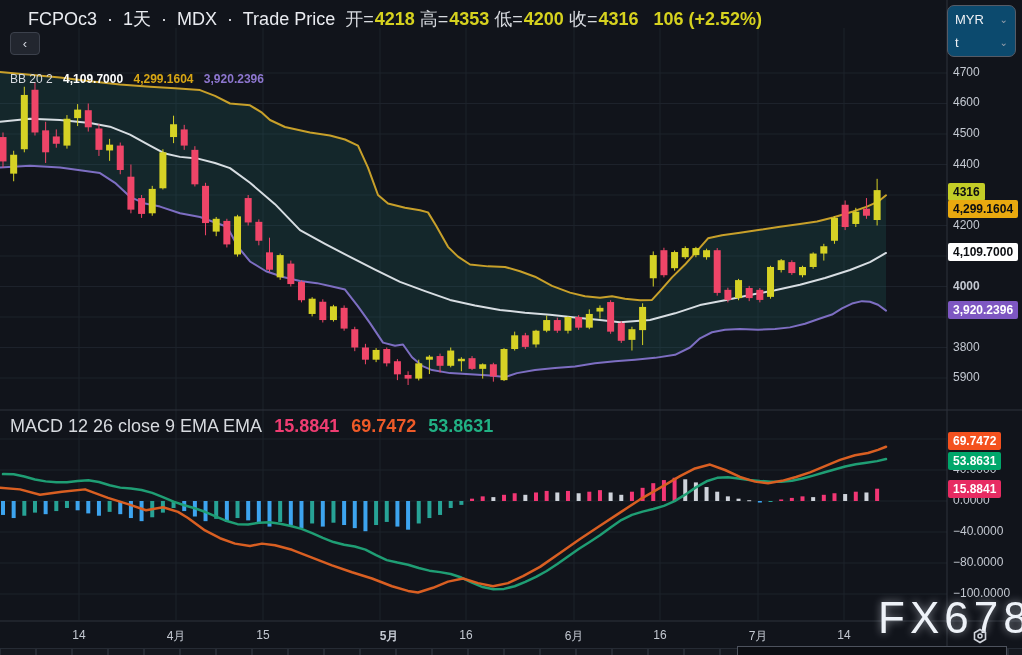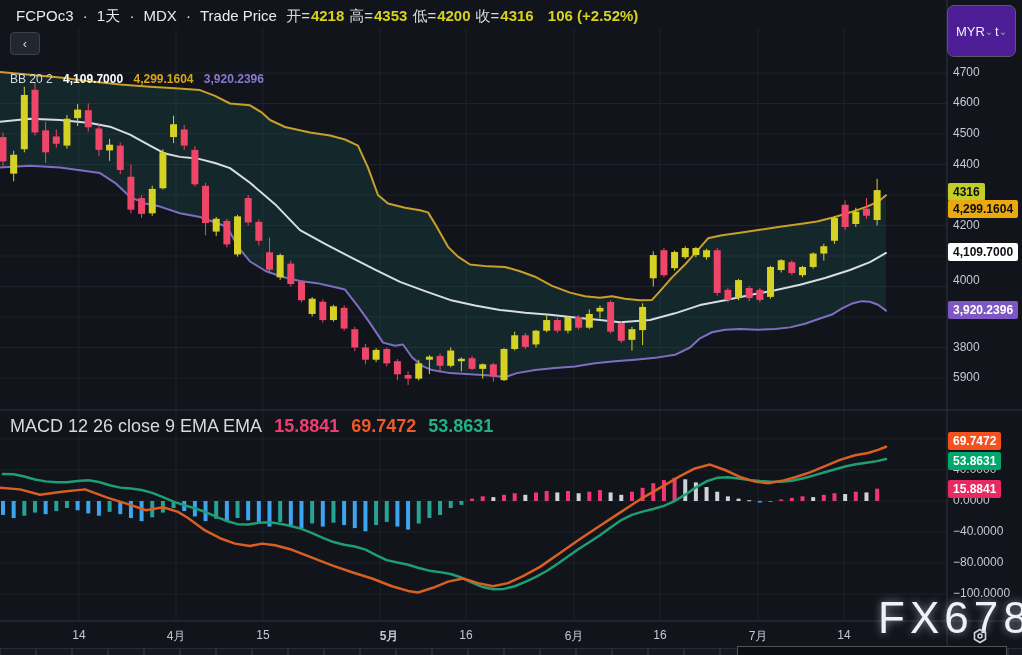--- a/index.html
+++ b/index.html
@@ -1,38 +1,38 @@
 <!DOCTYPE html>
 <html><head>
 <meta charset="utf-8">
 <style>
   html,body{margin:0;padding:0;width:1022px;height:655px;overflow:hidden;
     background:#11141b;font-family:"Liberation Sans",sans-serif;position:relative;color:#c8ccd6;}
   .abs{position:absolute;}
   #chart-svg{position:absolute;left:0;top:0;}
   
-  .hdr{left:16px;top:7px;font-size:15px;white-space:nowrap;z-index:5;}
+  .hdr{left:28px;top:7px;font-size:18px;white-space:nowrap;z-index:5;}
   .hdr span{margin-right:5px;}
   .w{color:#e9ebf0;} .y{color:#d6d21f;font-weight:600;} .lab{color:#d7dadf;}
   .backbtn{left:10px;top:32px;width:28px;height:21px;background:#22262f;border:1px solid #3c414c;
     border-radius:4px;color:#d2d6de;display:flex;align-items:center;justify-content:center;
     font-size:13px;z-index:5;cursor:pointer;}
   .bbrow{left:10px;top:72px;font-size:12px;white-space:nowrap;z-index:5;}
   .bbrow span{margin-right:7px;}
   .bb-basis{color:#ffffff;font-weight:700;}
   .bb-upper{color:#d8a614;font-weight:700;}
   .bb-lower{color:#8d76cf;font-weight:700;}
   .macdrow{left:10px;top:416px;font-size:18px;white-space:nowrap;z-index:5;}
   .macdrow span{margin-right:7px;}
   .v-hist{color:#ef3d72;font-weight:700;}
   .v-macd{color:#ee5a28;font-weight:700;}
   .v-sig{color:#21b184;font-weight:700;}
   
   .cursel{left:947px;top:5px;width:69px;height:52px;border:1px solid #565b66;border-radius:7px;
-    background:#4c1d95;z-index:6;display:flex;flex-direction:row;justify-content:space-around;
+    background:#0c4a6e;z-index:6;display:flex;flex-direction:column;justify-content:space-around;
     padding:2px 7px;box-sizing:border-box;}
   .cursel .row{display:flex;justify-content:space-between;align-items:center;font-size:13px;color:#eef0f4;cursor:pointer;}
   .cursel .chev{color:#9aa0ab;font-size:10px;}
   
   .axlab{position:absolute;left:953px;font-size:12px;color:#c3c8d1;z-index:3;}
   .badge{position:absolute;left:948px;font-size:12px;font-weight:700;border-radius:2px;
     padding:2px 5px;z-index:4;white-space:nowrap;}
   .tlab{position:absolute;top:628px;font-size:12px;color:#c3c8d1;transform:translateX(-50%);z-index:3;}
   .watermark{left:878px;top:593px;font-size:44px;letter-spacing:5px;color:#eef2f8;z-index:6;
     text-shadow:0 0 8px rgba(240,246,255,.55);}
@@ -371,21 +371,21 @@
     <span class="chev">⌄</span>
   </div>
 </div>
 
 <div id="price-axis">
     <div class="axlab" style="top: 65px;">4700</div>
     <div class="axlab" style="top: 95px; text-align: right;">4600</div>
     <div class="axlab" style="top: 126px;">4500</div>
     <div class="axlab" style="top: 157px;">4400</div>
     <div class="axlab" style="top: 218px;">4200</div>
-    <div class="axlab" style="top: 273px;">4000</div>
+    <div class="axlab" style="top: 279px; font-weight: bold;">4000</div>
     <div class="axlab" style="top: 340px;">3800</div>
     <div class="axlab" style="top: 370px;">5900</div>
     <div class="badge" style="top: 183px; background: rgb(195, 205, 39); color: rgb(12, 14, 18);">4316</div>
     <div class="badge" style="top: 200px; background: rgb(233, 169, 15); color: rgb(12, 14, 18);">4,299.1604</div>
     <div class="badge" style="top: 243px; background: rgb(255, 255, 255); color: rgb(12, 14, 18);">4,109.7000</div>
     <div class="badge" style="top: 301px; background: rgb(126, 87, 194); color: rgb(255, 255, 255);">3,920.2396</div>
   </div>
 <div id="macd-axis">
     <div class="axlab" style="top: 431px;">80.0000</div>
     <div class="axlab" style="top: 462px;">40.0000</div>

